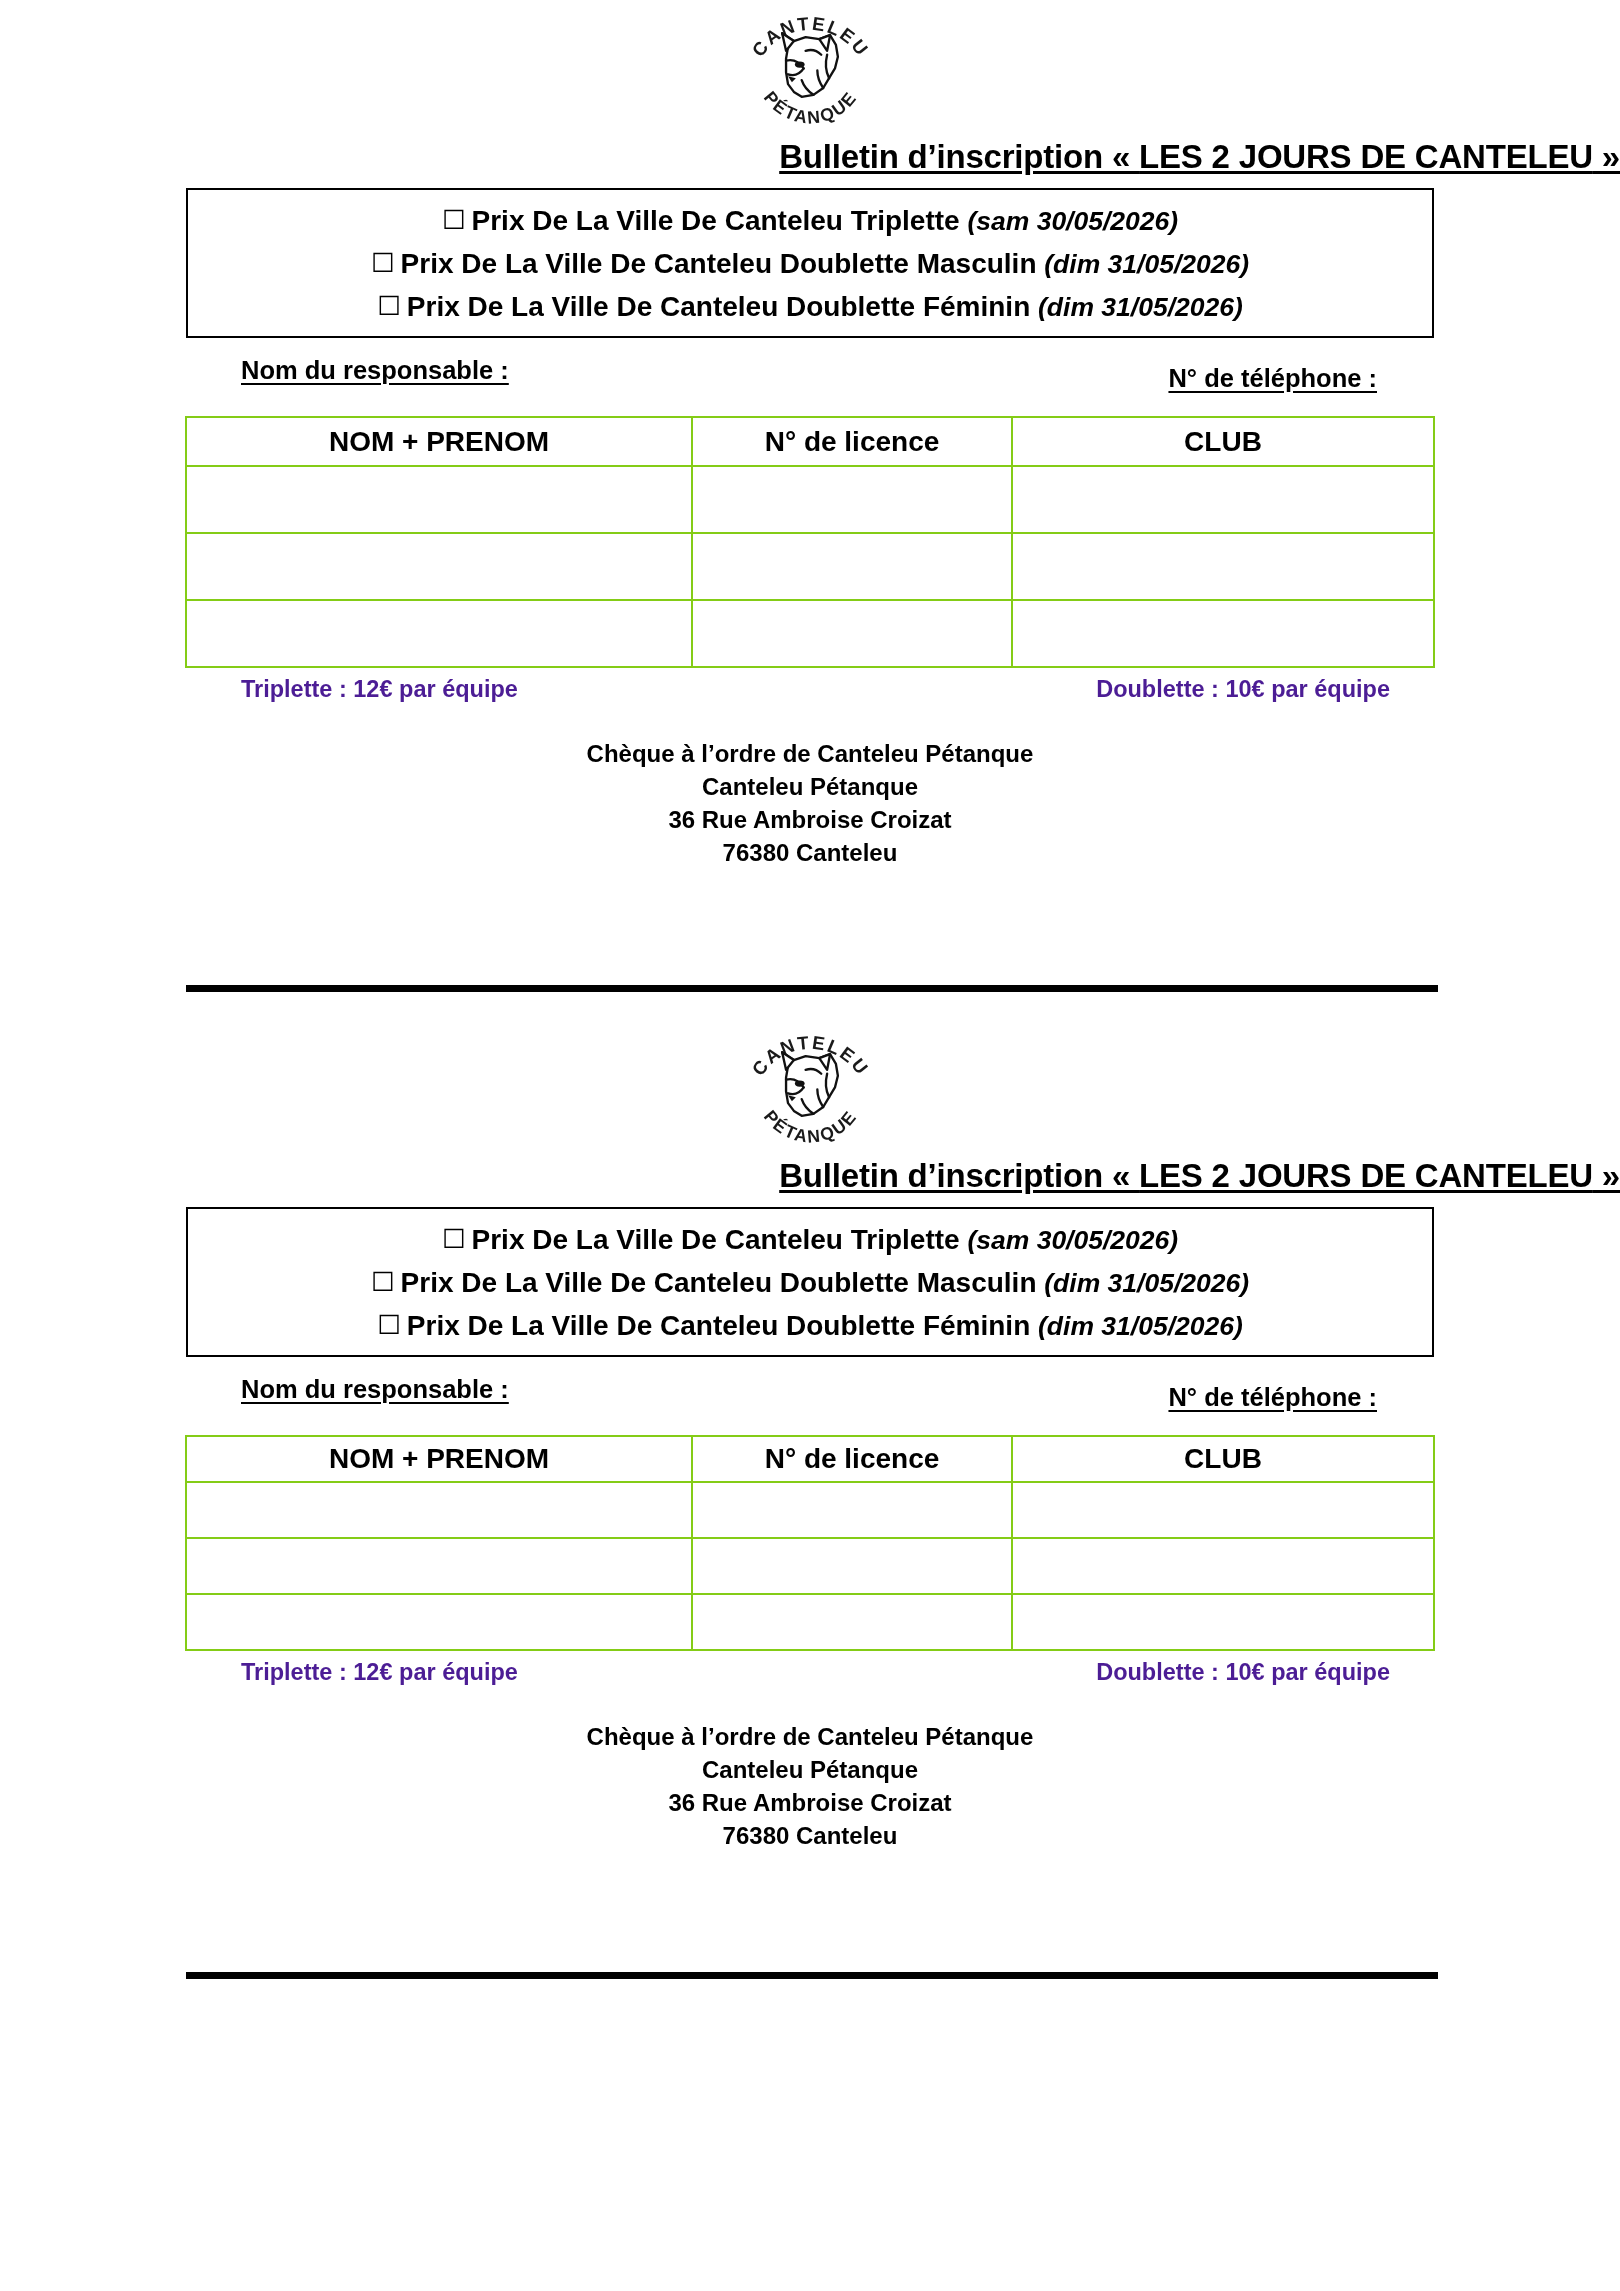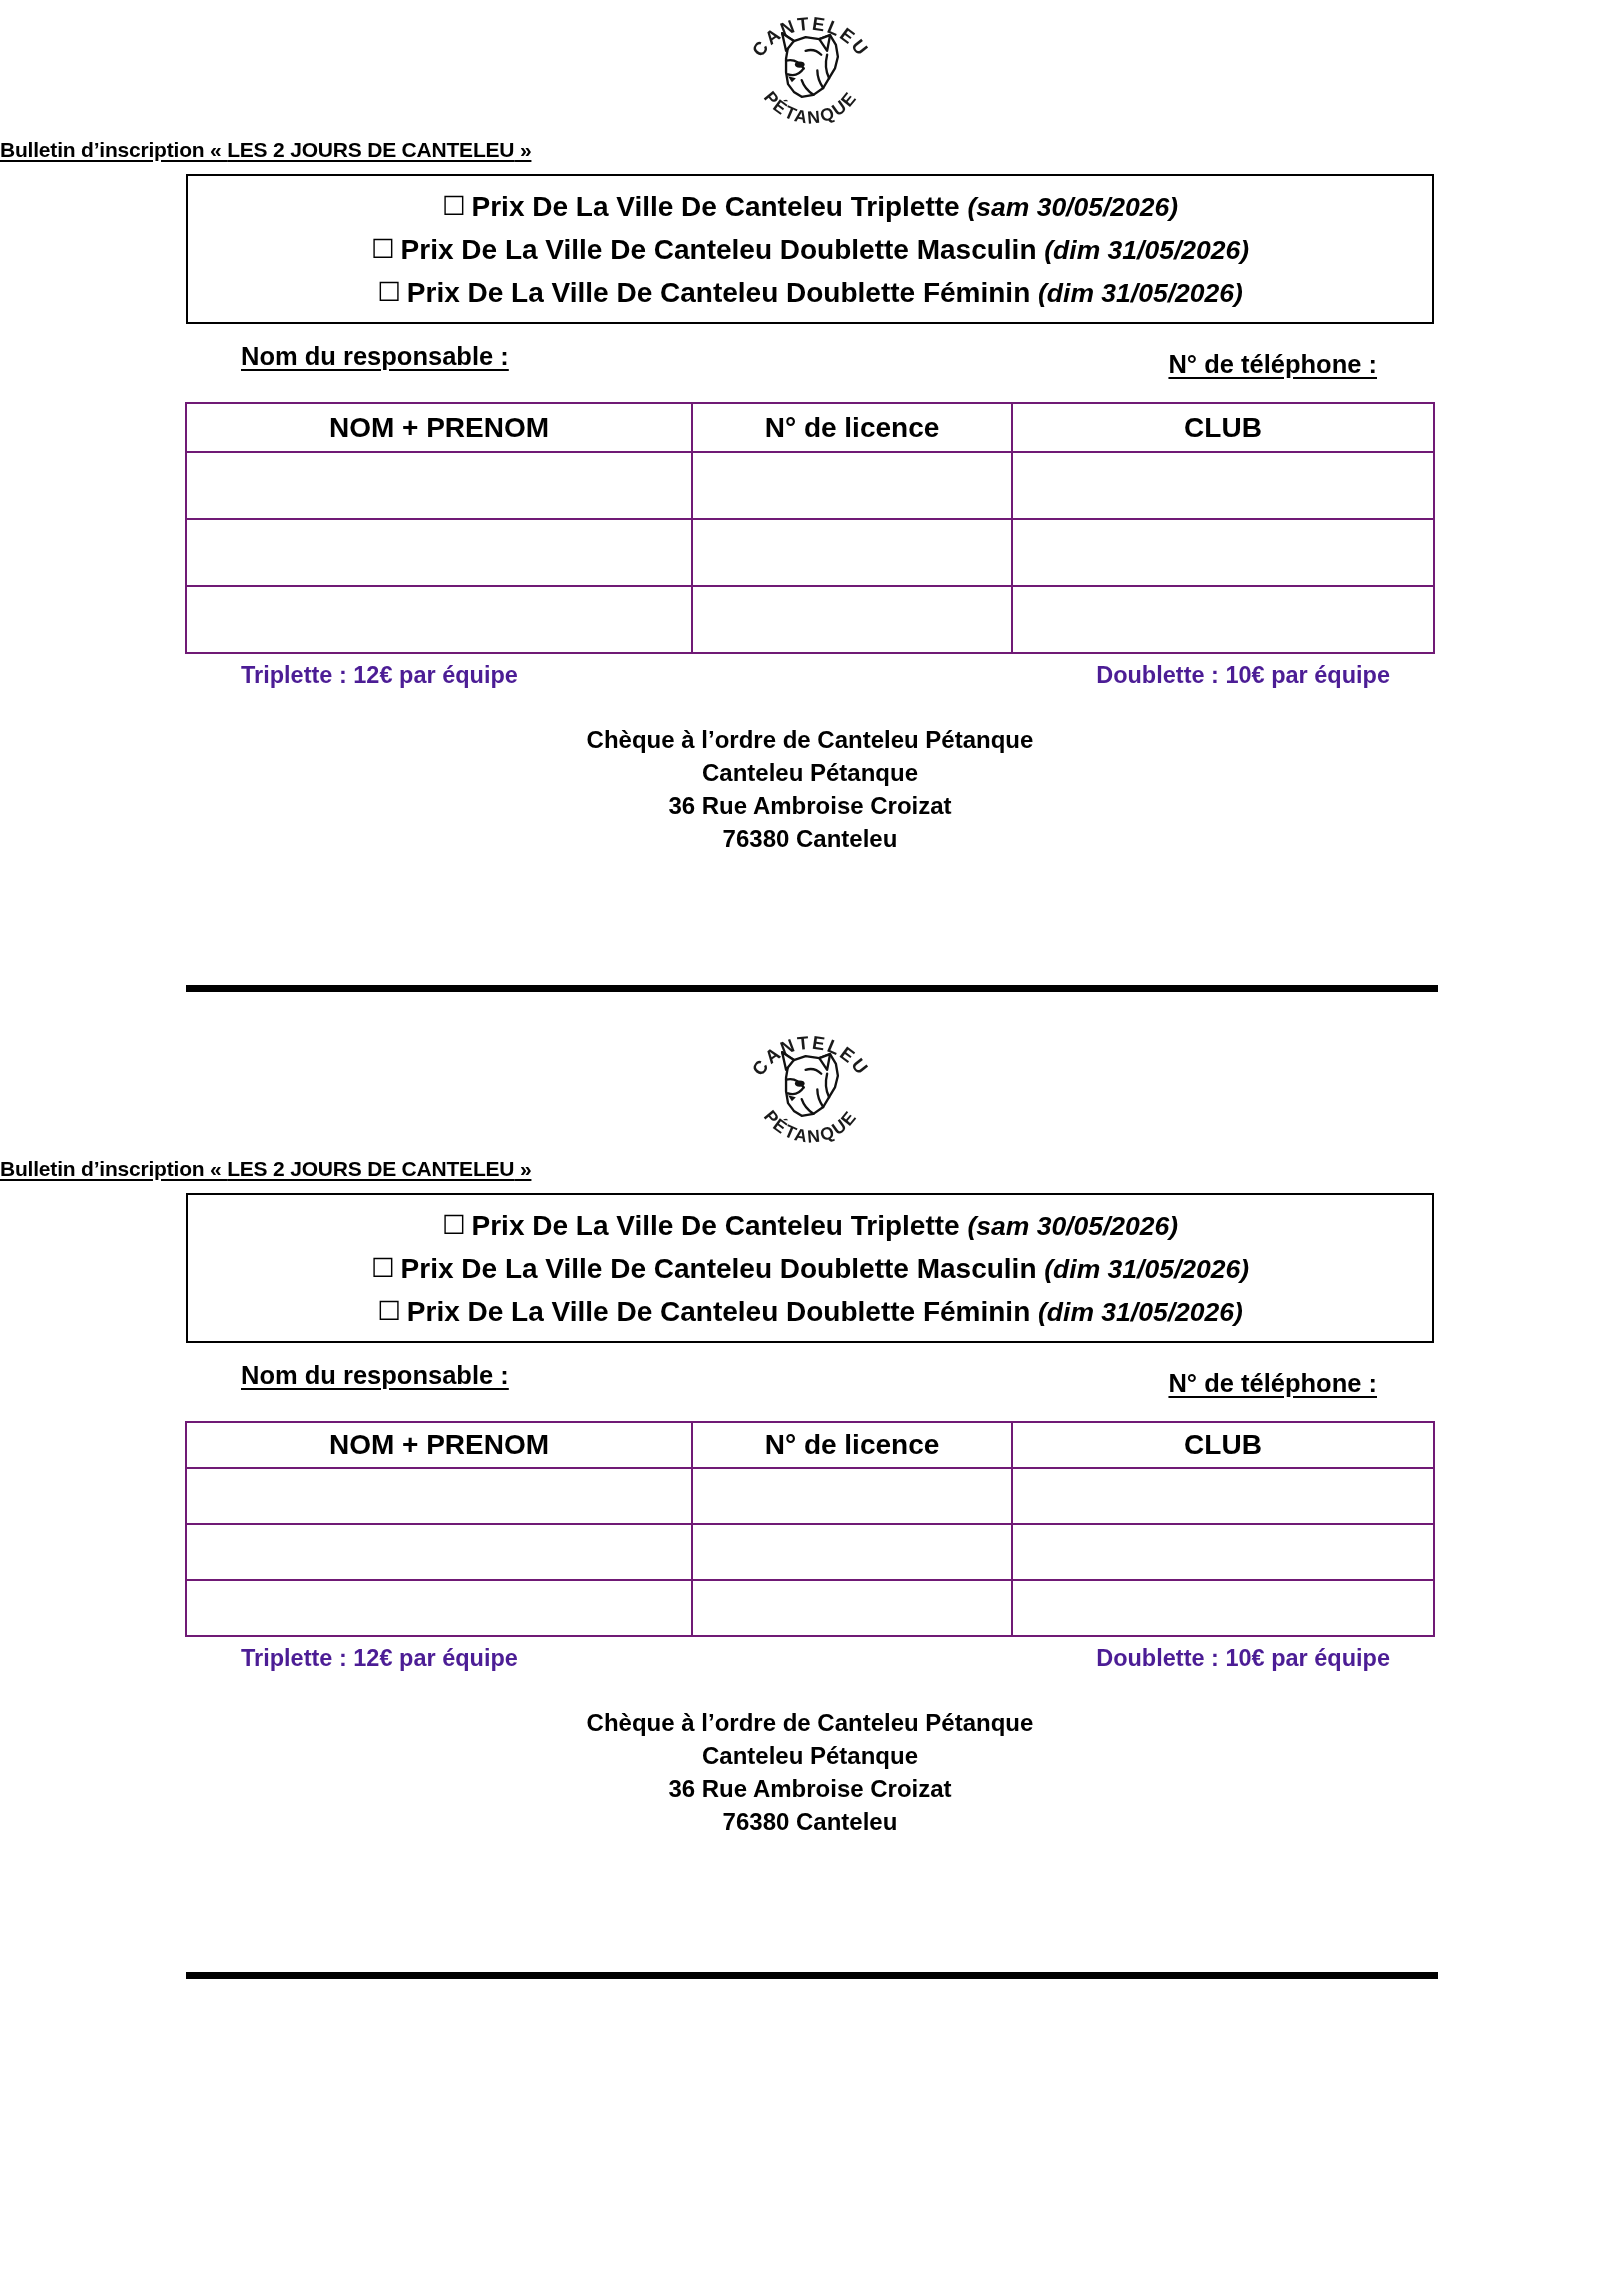--- a/index.html
+++ b/index.html
@@ -40,22 +40,22 @@
     align-items: flex-start;
   }
   .logo {
     width: 147px;
     height: 132px;
     display: block;
   }
 
   
   .slip-title {
-    text-align: left;
-    font-size: 21px;
+    text-align: right;
+    font-size: 33px;
     font-weight: bold;
     letter-spacing: -0.2px;
     margin-top: 5.9px;
     white-space: nowrap;
   }
   .slip-title u { text-decoration: underline; text-underline-offset: 2.9px; }
   .title-strong { font-weight: bold; }
 
   
   .events-box {
@@ -106,21 +106,21 @@
   .phone-label { right: 57px; top: 8px; }
 
   
   .reg-table {
     width: 1248px;
     margin: 21.6px auto 0 auto;
     border-collapse: collapse;
     table-layout: fixed;
   }
   .reg-table th, .reg-table td {
-    border: 2px solid #701a75;
+    border: 2px solid #84cc16;
     padding: 0;
   }
   .reg-table th {
     text-align: center;
     font-size: 28px;
     font-weight: bold;
     height: 47px;
     vertical-align: middle;
   }
   .reg-table td { height: 65px; }

